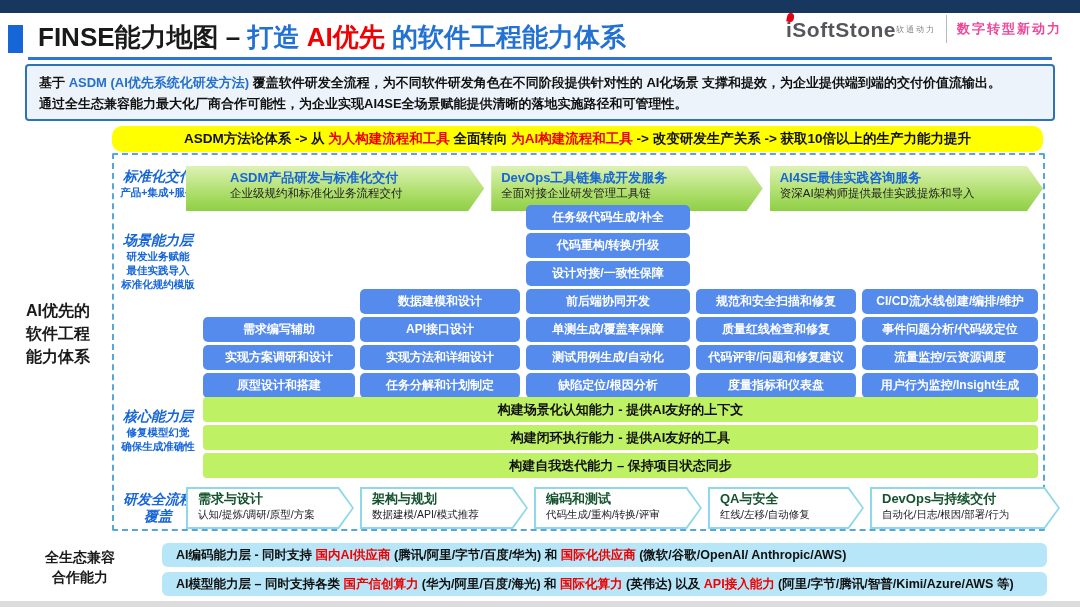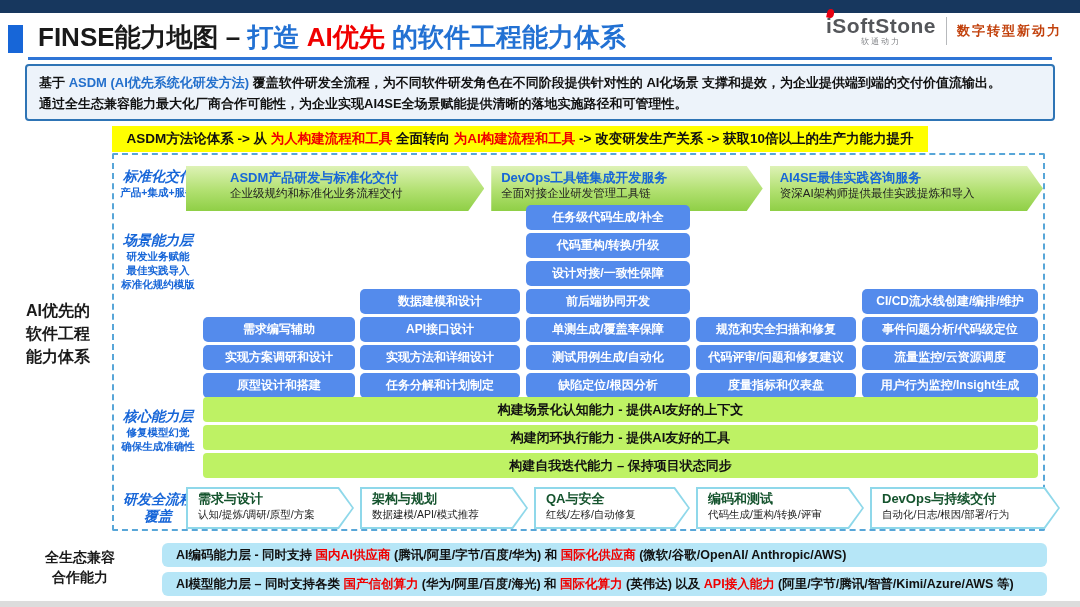--- a/index.html
+++ b/index.html
@@ -7,34 +7,34 @@
         font-family:"Liberation Sans","DejaVu Sans",sans-serif;-webkit-font-smoothing:antialiased;}
   .abs{position:absolute;box-sizing:border-box;}
   
   #top-strip{left:0;top:0;width:1080px;height:13px;background:#17375e;}
   #title-accent{left:8px;top:25px;width:15px;height:28px;background:#1766d8;}
   #page-title{left:38px;top:20px;font-size:26px;font-weight:bold;white-space:nowrap;letter-spacing:0;}
   #page-title .blk{color:#1a1a1a;} #page-title .blu{color:#2271d3;} #page-title .red{color:#f00000;}
   #header-rule{left:28px;top:57px;width:1024px;height:3px;background:#2e75d6;}
   
   #logo{right:18px;top:15px;display:flex;align-items:center;gap:10px;}
-  #logo .wordmark{display:flex;flex-direction:column;align-items:center;line-height:1;}
+  #logo .wordmark{display:flex;flex-direction:row;align-items:center;line-height:1;}
   #logo .name{font-size:21px;font-weight:bold;color:#54565a;letter-spacing:.5px;position:relative;}
   #logo .leaf{position:absolute;left:1px;top:-6px;width:7px;height:9px;background:#e60012;
               border-radius:60% 60% 60% 0;transform:rotate(12deg);}
   #logo .sub{font-size:8px;color:#7d7f83;margin-top:2px;letter-spacing:2px;}
   #logo .div{width:1px;height:28px;background:#b7b9bc;}
-  #logo .slogan{font-size:13px;font-weight:bold;color:#c2410c;letter-spacing:2px;}
+  #logo .slogan{font-size:13px;font-weight:bold;color:#ec4899;letter-spacing:2px;}
   
   #intro{left:25px;top:64px;width:1030px;height:57px;background:#edf3fa;border:2px solid #2e74b5;
          border-radius:4px;padding:6px 12px;font-size:13px;font-weight:bold;color:#111;line-height:21px;}
   #intro .asdm{color:#2470cc;}
   
-  #banner{left:112px;top:126px;width:816px;height:26px;background:#ffff00;text-align:center;
-          font-size:13.5px;font-weight:bold;color:#111;line-height:26px;white-space:nowrap;}
+  #banner{left:112px;top:126px;width:931px;height:26px;background:#ffff00;text-align:center;
+          font-size:13.5px;font-weight:bold;color:#111;line-height:26px;white-space:nowrap;border-radius:10px;}
   #banner .red{color:#f00000;}
   
   #frame{left:112px;top:153px;width:933px;height:378px;border:2px dashed #58a6d8;border-radius:2px;}
   
   .rail{width:88px;text-align:center;color:#1766d8;}
   .rail .rt{font-size:14px;font-weight:bold;font-style:italic;line-height:17px;}
   .rail .rl{font-size:10.5px;font-weight:bold;line-height:14px;}
   #outer-label{left:10px;top:299px;width:96px;text-align:center;font-size:16px;font-weight:bold;
                color:#1a1a1a;line-height:23px;}
   
@@ -151,20 +151,21 @@
         <div class="g-box">任务级代码生成/补全</div>
         <div class="g-box">代码重构/转换/升级</div>
         <div class="g-box">设计对接/一致性保障</div>
         <div class="g-box">前后端协同开发</div>
         <div class="g-box">单测生成/覆盖率保障</div>
         <div class="g-box">测试用例生成/自动化</div>
         <div class="g-box">缺陷定位/根因分析</div>
       </div>
       <div class="grid-col" style="left: 696px; width: 160px;">
         <div class="g-box">规范和安全扫描和修复</div>
+        <div class="g-box">质量红线检查和修复</div>
         <div class="g-box">代码评审/问题和修复建议</div>
         <div class="g-box">度量指标和仪表盘</div>
       </div>
       <div class="grid-col" style="left: 862px; width: 176px;">
         <div class="g-box">CI/CD流水线创建/编排/维护</div>
         <div class="g-box">事件问题分析/代码级定位</div>
         <div class="g-box">流量监控/云资源调度</div>
         <div class="g-box">用户行为监控/Insight生成</div>
       </div>
     </div>
@@ -192,30 +193,30 @@
           <div class="ct">需求与设计</div>
           <div class="cs">认知/提炼/调研/原型/方案</div>
         </div>
       </div>
       <div class="chev" style="width: 164px;">
         <div class="chev-in">
           <div class="ct">架构与规划</div>
           <div class="cs">数据建模/API/模式推荐</div>
         </div>
       </div>
+      <div class="chev" style="width: 164px;">
+        <div class="chev-in">
+          <div class="ct">编码和测试</div>
+          <div class="cs">代码生成/重构/转换/评审</div>
+        </div>
+      </div>
       <div class="chev" style="width: 152px;">
         <div class="chev-in">
           <div class="ct">QA与安全</div>
           <div class="cs">红线/左移/自动修复</div>
-        </div>
-      </div>
-      <div class="chev" style="width: 164px;">
-        <div class="chev-in">
-          <div class="ct">编码和测试</div>
-          <div class="cs">代码生成/重构/转换/评审</div>
         </div>
       </div>
       <div class="chev" style="width: 186px;">
         <div class="chev-in">
           <div class="ct">DevOps与持续交付</div>
           <div class="cs">自动化/日志/根因/部署/行为</div>
         </div>
       </div>
     </div>
 

